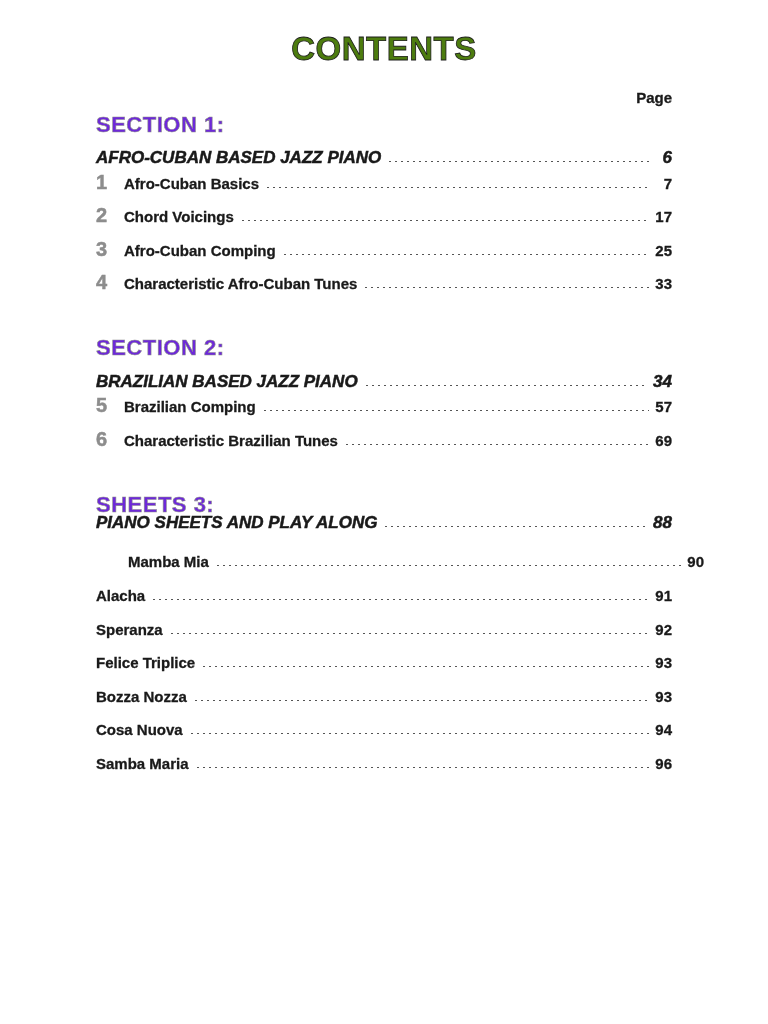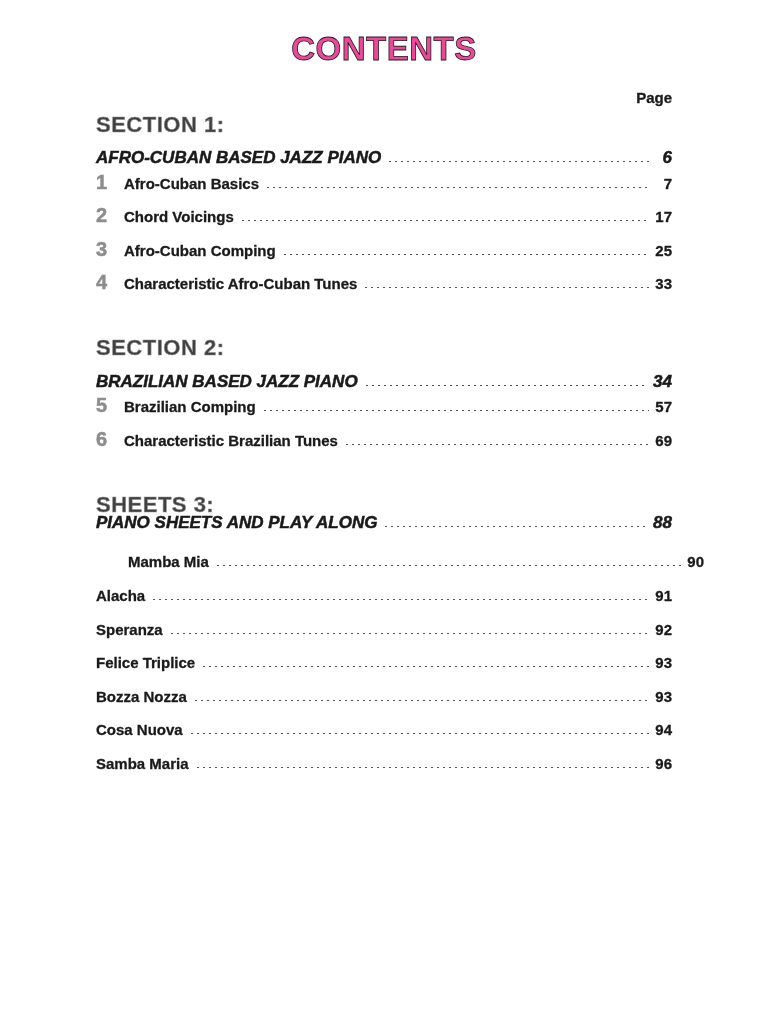--- a/index.html
+++ b/index.html
@@ -4,29 +4,29 @@
   <style>
     html, body { margin: 0; padding: 0; }
     body {
       width: 768px; height: 1024px; background: #ffffff; overflow: hidden;
       font-family: "Liberation Sans", "DejaVu Sans", sans-serif; color: #1a1a1a;
       position: relative;
     }
     .page { position: absolute; left: 96px; width: 576px; top: 0; }
     .title {
       position: absolute; left: 0; width: 576px; top: 30px; text-align: center;
-      font-size: 33px; font-weight: 900; letter-spacing: 0.5px; color: #ec4899;
+      font-size: 33px; font-weight: 900; letter-spacing: 0.5px; color: #4d7c0f;
       -webkit-text-stroke: 0.8px #1a1a1a;
     }
     .page-label {
       position: absolute; right: 0; top: 89px; font-size: 15px; font-weight: 700; text-align: right;
       -webkit-text-stroke: 0.3px #1a1a1a;
     }
     .section-head {
-      position: absolute; left: 0; font-size: 22px; font-weight: 900; color: #404040;
+      position: absolute; left: 0; font-size: 22px; font-weight: 900; color: #6d28d9;
       letter-spacing: 0.5px; -webkit-text-stroke: 0.6px #8d8d8d; line-height: 1;
     }
     .row {
       position: absolute; left: 0; width: 576px; display: flex; align-items: baseline;
       font-size: 15px; font-weight: 700; line-height: 20px; -webkit-text-stroke: 0.3px #1a1a1a;
     }
     .row.section-title { font-size: 17px; font-style: italic; font-weight: 900; -webkit-text-stroke: 0.5px #1a1a1a; }
     .chap-num {
       font-size: 20px; font-weight: 900; color: #8d8d8d; width: 28px; flex: 0 0 28px;
       -webkit-text-stroke: 0.5px #8d8d8d;

